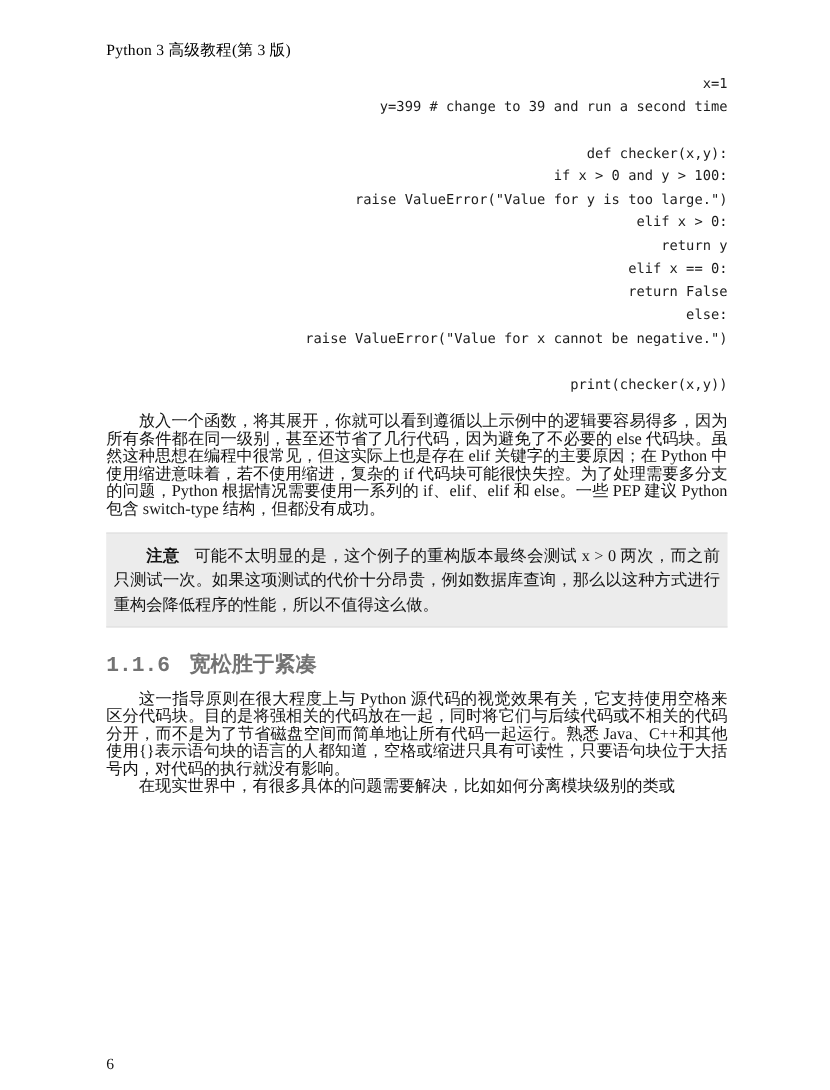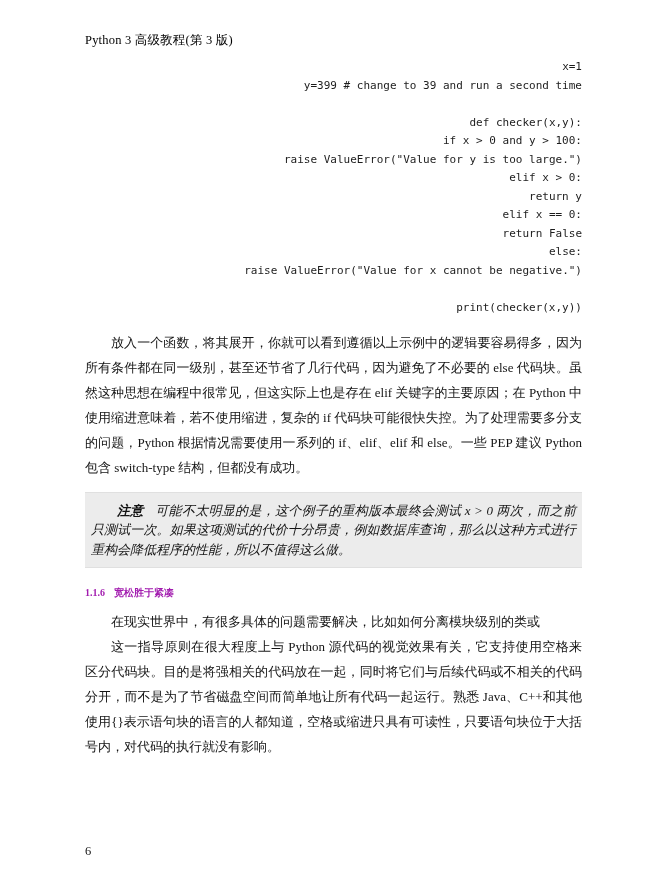--- a/index.html
+++ b/index.html
@@ -31,51 +31,50 @@
     margin: 0 0 13px 27px;
     font-family: "DejaVu Sans Mono", "Liberation Mono", monospace;
     font-size: 11px;
     line-height: 18.5px;
     color: #1c1c1c;
     text-align: right;
   }
   p.body {
     margin: 0;
     font-size: 13px;
-    line-height: 25px;
+    line-height: 14px;
     text-align: justify;
     text-indent: 2em;
     color: #141414;
   }
   .note {
     background: #ececec;
     border-top: 1px solid #e0e0e0;
     border-bottom: 1px solid #e0e0e0;
     margin: 12px 0;
     padding: 8px 6px;
   }
   .note p {
     margin: 0;
     font-size: 13px;
     line-height: 19.3px;
     text-align: justify;
     text-indent: 2em;
     color: #141414;
-    font-style: italic;
   }
   .note-label {
     font-weight: bold;
     margin-right: 0.9em;
   }
   h2.heading {
     margin: 18px 0 9px 0;
-    font-family: Liberation Serif, serif;
-    font-size: 10px;
+    font-family: Liberation Mono, monospace;
+    font-size: 17px;
     font-weight: bold;
-    color: #a21caf;
+    color: #737373;
   }
   h2.heading .num {
     margin-right: 0.9em;
   }
   .page-number {
     position: absolute;
     left: 85px;
     top: 844px;
     font-size: 12.5px;
     color: #141414;
@@ -107,21 +106,21 @@
 
     <p class="body">放入一个函数，将其展开，你就可以看到遵循以上示例中的逻辑要容易得多，因为所有条件都在同一级别，甚至还节省了几行代码，因为避免了不必要的 else 代码块。虽然这种思想在编程中很常见，但这实际上也是存在 elif 关键字的主要原因；在 Python 中使用缩进意味着，若不使用缩进，复杂的 if 代码块可能很快失控。为了处理需要多分支的问题，Python 根据情况需要使用一系列的 if、elif、elif 和 else。一些 PEP 建议 Python 包含 switch-type 结构，但都没有成功。</p>
 
     <div class="note">
       <p><span class="note-label">注意</span><span>可能不太明显的是，这个例子的重构版本最终会测试 x &gt; 0 两次，而之前只测试一次。如果这项测试的代价十分昂贵，例如数据库查询，那么以这种方式进行重构会降低程序的性能，所以不值得这么做。</span></p>
     </div>
 
 
     <h2 class="heading"><span class="num">1.1.6</span><span>宽松胜于紧凑</span></h2>
 
+    <p class="body">这一指导原则在很大程度上与 Python 源代码的视觉效果有关，它支持使用空格来区分代码块。目的是将强相关的代码放在一起，同时将它们与后续代码或不相关的代码分开，而不是为了节省磁盘空间而简单地让所有代码一起运行。熟悉 Java、C++和其他使用{}表示语句块的语言的人都知道，空格或缩进只具有可读性，只要语句块位于大括号内，对代码的执行就没有影响。</p>
+
     <p class="body">在现实世界中，有很多具体的问题需要解决，比如如何分离模块级别的类或</p>
-
-    <p class="body">这一指导原则在很大程度上与 Python 源代码的视觉效果有关，它支持使用空格来区分代码块。目的是将强相关的代码放在一起，同时将它们与后续代码或不相关的代码分开，而不是为了节省磁盘空间而简单地让所有代码一起运行。熟悉 Java、C++和其他使用{}表示语句块的语言的人都知道，空格或缩进只具有可读性，只要语句块位于大括号内，对代码的执行就没有影响。</p>
 
   </div>
 
   <div class="page-number">6</div>
 
 </div>
 
 </body></html>

